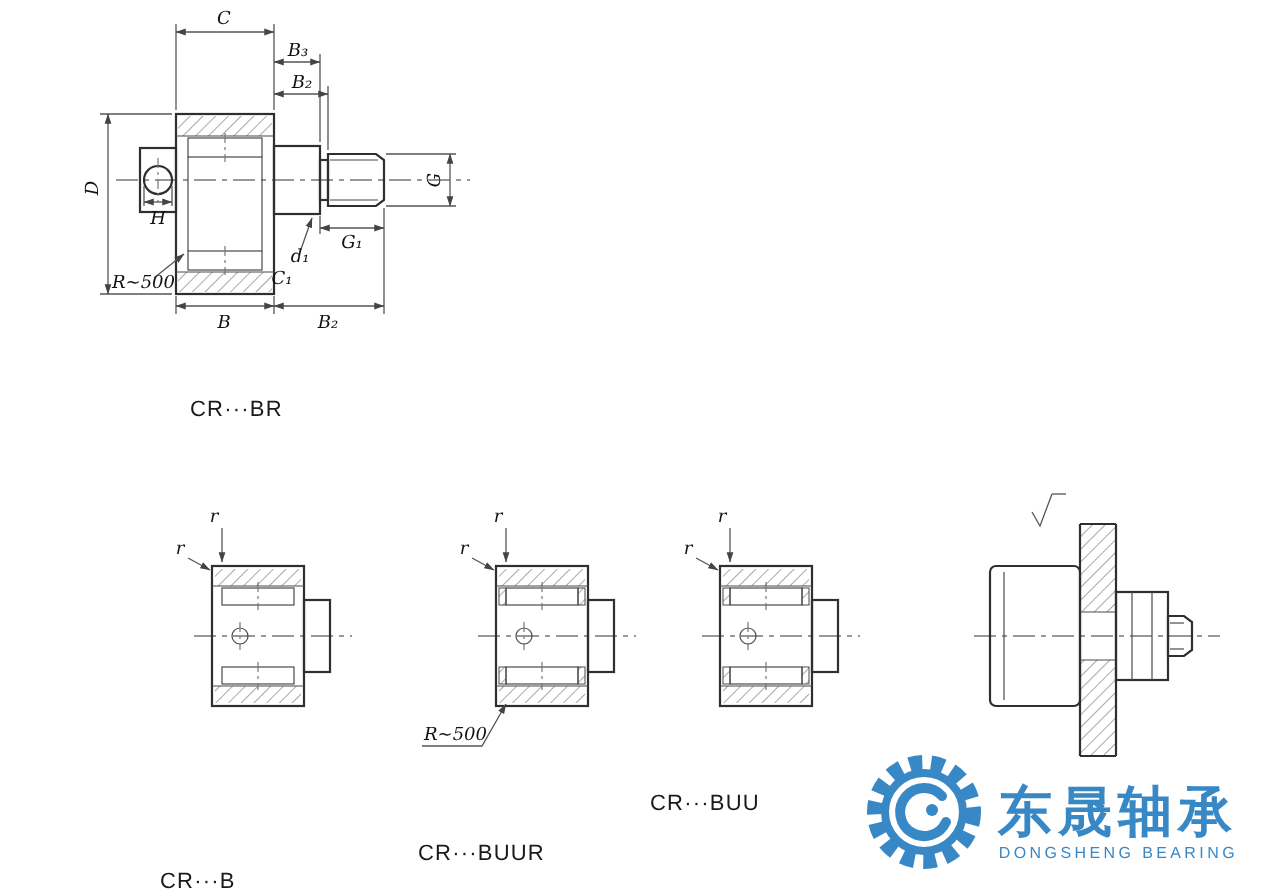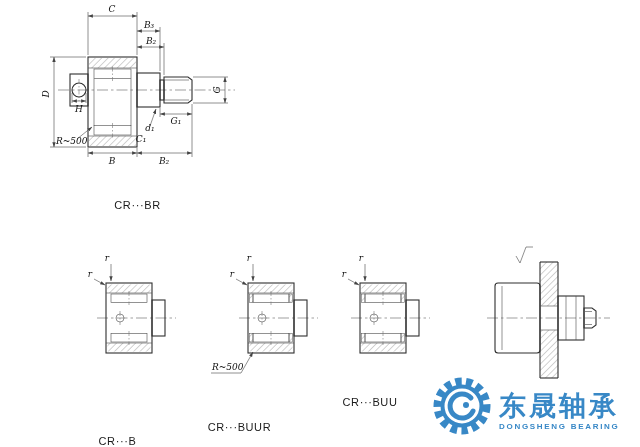--- a/index.html
+++ b/index.html
@@ -8,25 +8,25 @@
   #drawing{position:absolute;left:0;top:0;}
   
   .o  {stroke:#2f2f2f;stroke-width:1.1;fill:none;}
   .t  {stroke:#4a4a4a;stroke-width:0.6;fill:none;}
   .d  {stroke:#555;stroke-width:0.65;fill:none;}
   .cl {stroke:#777;stroke-width:0.7;fill:none;stroke-dasharray:11 3 2.5 3;}
   .cls{stroke:#777;stroke-width:0.6;fill:none;stroke-dasharray:5 2 1.5 2;}
   .hz {fill:url(#hat);stroke:none;}
   .seal{fill:url(#hat);stroke:#4a4a4a;stroke-width:0.5;}
   text.lb{font-family:"DejaVu Serif",serif;font-style:italic;font-size:9px;fill:#111;}
-  .caption{position:absolute;font-size:11px;color:#1a1a1a;text-align:center;letter-spacing:.6px;}
+  .caption{position:absolute;font-size:11px;color:#1a1a1a;text-align:left;letter-spacing:.6px;}
   
   .watermark{position:absolute;left:432px;top:376px;display:flex;align-items:center;gap:7px;opacity:.95;}
   .wm-cn{font-size:27px;font-weight:bold;color:#2e82c4;line-height:1.02;letter-spacing:3px;white-space:nowrap;margin-top:12px;}
-  .wm-en{font-size:8px;font-weight:bold;color:#2e82c4;letter-spacing:1.7px;margin-top:2px;white-space:nowrap;text-align:right;}
+  .wm-en{font-size:8px;font-weight:normal;color:#2e82c4;letter-spacing:1.7px;margin-top:2px;white-space:nowrap;text-align:right;}
 </style>
 </head>
 <body>
 
 <div id="canvas">
 
   <svg id="drawing" width="640" height="447" viewBox="0 0 640 447">
     <defs>
       <pattern id="hat" patternUnits="userSpaceOnUse" width="4.5" height="4.5" patternTransform="rotate(45)">
         <line x1="0" y1="0" x2="0" y2="4.5" stroke="#5f5f5f" stroke-width="0.55"></line>
@@ -190,21 +190,21 @@
 
       <g>
         <polyline class="d" points="516,256 520,263 526,247"></polyline>
         <line class="d" x1="526" y1="247" x2="533" y2="247"></line>
       </g>
     </g>
   </svg>
 
   <div class="caption" style="left:95px;top:199px;width:85px;">CR···BR</div>
   <div class="caption" style="left:80px;top:435px;width:75px;">CR···B</div>
-  <div class="caption" style="left:192px;top:421px;width:95px;">CR···BUUR</div>
+  <div class="caption" style="left:209px;top:421px;width:95px;">CR···BUUR</div>
   <div class="caption" style="left:325px;top:396px;width:90px;">CR···BUU</div>
 
   <div class="watermark">
     <svg width="60" height="60" viewBox="-30 -30 60 60">
       <circle r="24.5" fill="none" stroke="#2e82c4" stroke-width="8" stroke-dasharray="6.4 4.4"></circle>
       <circle r="19.5" fill="#ffffff" stroke="#2e82c4" stroke-width="4"></circle>
       <path d="M9,-8 A12,12 0 1 0 11,5" fill="none" stroke="#2e82c4" stroke-width="5" stroke-linecap="round"></path>
       <circle cx="4" cy="-1" r="3" fill="#2e82c4"></circle>
     </svg>
     <div class="wm-text">

